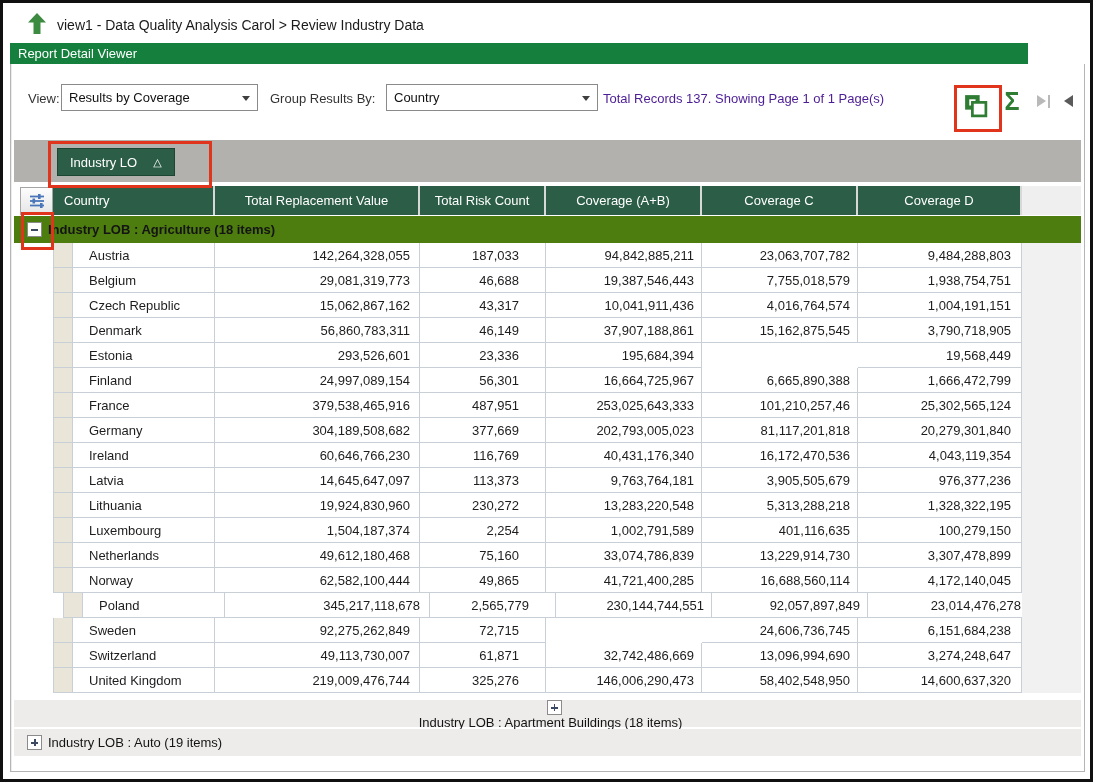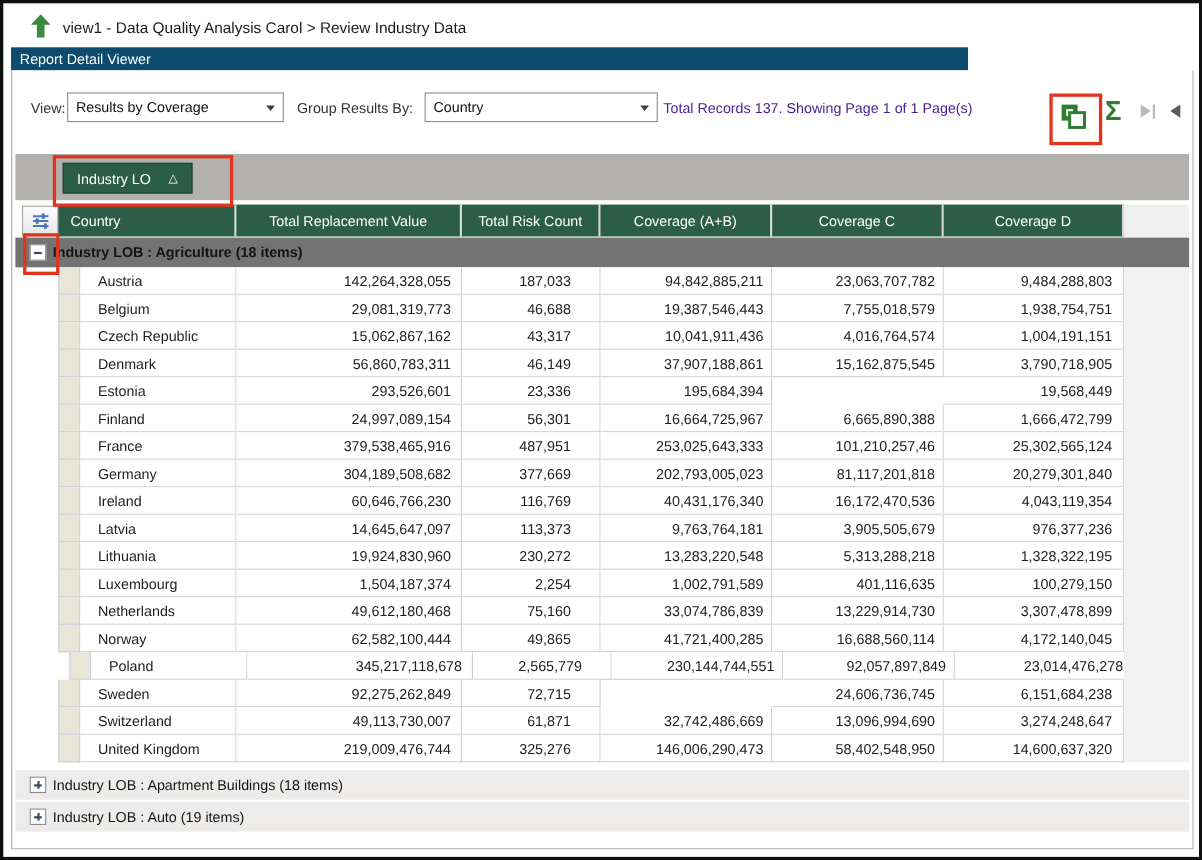--- a/index.html
+++ b/index.html
@@ -5,21 +5,21 @@
   html,body{margin:0;padding:0;background:#fff;}
   .screen{position:relative;width:1093px;height:782px;background:#ffffff;
           font-family:"Liberation Sans",sans-serif;overflow:hidden;}
   .frame{position:absolute;inset:0;border:3px solid #101010;pointer-events:none;z-index:50;}
 
   
   .up-arrow{position:absolute;left:28px;top:13px;width:18px;height:22px;}
   .breadcrumb{position:absolute;left:57px;top:17px;font-size:14px;color:#1b1b1b;}
 
   
-  .titlebar{position:absolute;left:10px;top:43px;width:870px;height:21px;background:#0c4a6e;
+  .titlebar{position:absolute;left:10px;top:43px;width:1018px;height:21px;background:#15803d;
             color:#ffffff;font-size:13px;line-height:21px;padding-left:8px;box-sizing:border-box;}
   .panelbody{position:absolute;left:10px;top:64px;width:1075px;height:708px;background:#ffffff;
              border:1px solid #b5b5b5;border-top:none;box-sizing:border-box;box-shadow:inset 1px 0 0 #ececec;}
 
   
   .tb-label{position:absolute;font-size:13px;color:#333;top:91px;}
   .combo{position:absolute;top:84px;height:27px;background:#fff;border:1px solid #8a8a8a;
          box-sizing:border-box;font-size:13px;color:#111;display:flex;align-items:center;
          padding-left:7px;}
   .combo .caret{position:absolute;right:7px;top:11px;width:0;height:0;
@@ -57,25 +57,25 @@
   .h-col0{left:53px;width:162px;}
   .h-col1{left:215px;width:205px;}
   .h-col2{left:420px;width:126px;}
   .h-col3{left:546px;width:156px;}
   .h-col4{left:702px;width:156px;}
   .h-col5{left:858px;width:164px;}
   .h-filler{position:absolute;left:1022px;top:186px;width:59px;height:29px;background:#efefef;}
 
   
   .grouprow{position:absolute;left:14px;width:1067px;height:27px;display:flex;align-items:center;cursor:pointer;}
-  .grouprow.open{top:216px;background:#737373;}
+  .grouprow.open{top:216px;background:#4d7c0f;}
   .grouprow .glabel{font-size:13px;color:#141414;margin-left:6px;}
   .grouprow.open .glabel{font-weight:700;}
   .grouprow.closed{background:#edecea;}
-  .gr1{top:700px;}
+  .gr1{top:700px;flex-direction:column;}
   .gr2{top:729px;}
   .expander{width:15px;height:15px;background:#fff;border:1px solid #8b8b8b;box-sizing:border-box;
             position:relative;margin-left:13px;flex:none;cursor:pointer;}
   .expander::before{content:"";position:absolute;left:3px;top:6px;width:7px;height:1.6px;background:#3c4a63;}
   .expander.plus::after{content:"";position:absolute;left:6px;top:3px;width:1.6px;height:7px;background:#3c4a63;}
 
   
   .rows-right-filler{position:absolute;left:1022px;top:243px;width:59px;height:450px;background:#f1f1f1;}
   .data-row{position:absolute;left:0;width:1093px;height:25px;}
   .row-indicator{position:absolute;left:53px;top:0;width:20px;height:25px;background:#e9e6d9;

